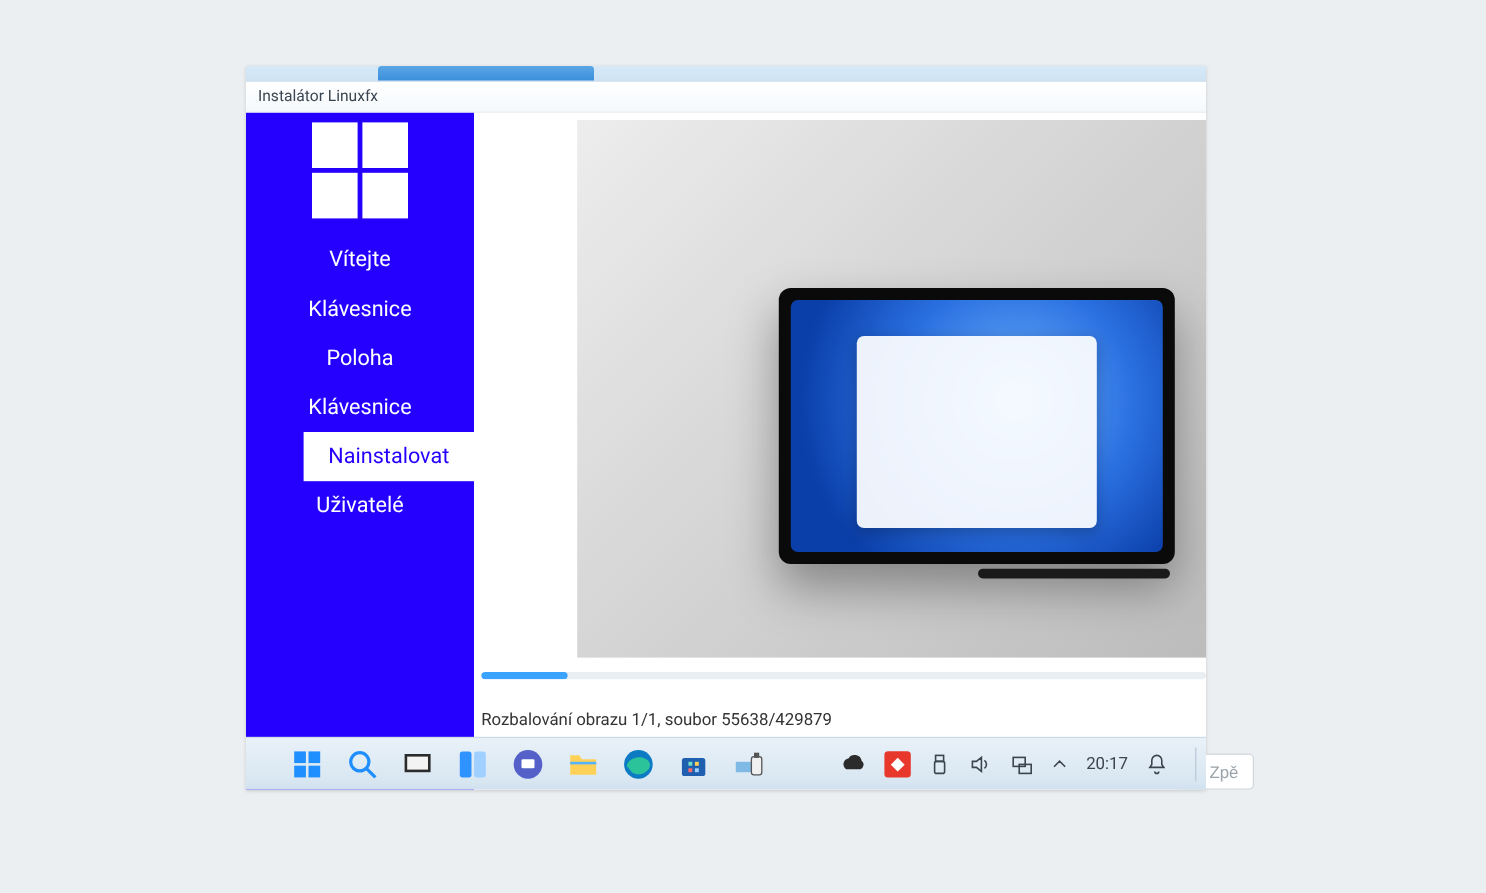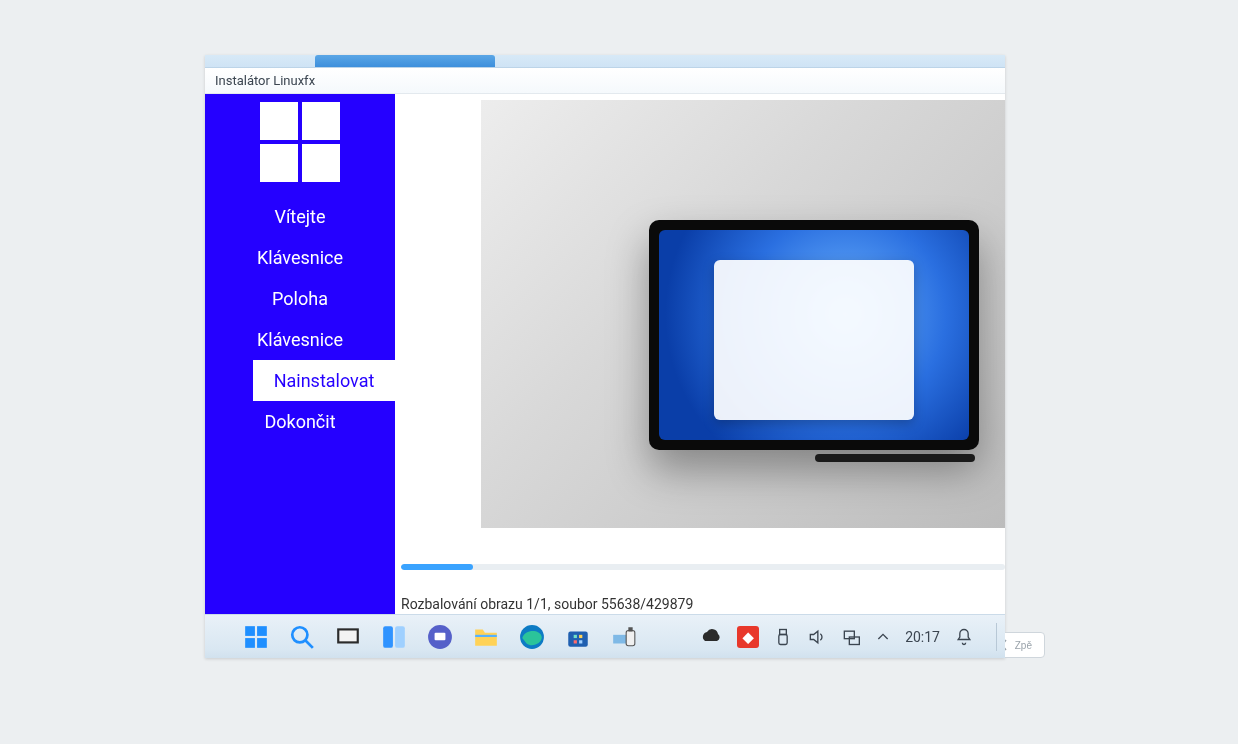--- a/index.html
+++ b/index.html
@@ -127,21 +127,21 @@
   .stylus {
     position:absolute;
     right: 30px;
     bottom: 66px;
     width: 160px;
     height: 8px;
     background: #1a1a1a;
     border-radius: 4px;
   }
   .progress-area {
-    padding: 36px 0 0 6px;
+    padding: 12px 0 0 6px;
   }
   .progress-bar {
     height: 6px;
     background: #e9eef2;
     border-radius: 3px;
     overflow: hidden;
     margin-bottom: 26px;
   }
   .progress-fill {
     height: 100%;
@@ -161,21 +161,21 @@
   }
   .back-btn {
     display: flex;
     align-items: center;
     gap: 6px;
     border: 1px solid #cfd6dc;
     background: #ffffff;
     color: #9aa3ab;
     padding: 6px 12px;
     border-radius: 4px;
-    font-size: 10px;
+    font-size: 14px;
     margin-right: -40px; 
   }
   .back-btn svg { width:10px; height:12px; }
 
   
   .taskbar {
     position: absolute;
     left: 205px;
     top: 614px;
     width: 800px;
@@ -237,21 +237,21 @@
             <div></div>
             <div></div>
             <div></div>
         </div>
       </div>
       <div class="step">Vítejte</div>
       <div class="step">Klávesnice</div>
       <div class="step">Poloha</div>
       <div class="step">Klávesnice</div>
       <div class="step active">Nainstalovat</div>
-      <div class="step">Dokončit</div>
+      <div class="step">Uživatelé</div>
     </div>
     <div class="main">
       <div class="preview">
         <div class="preview-shadow"></div>
         <div class="tablet-screen"></div>
         <div class="stylus"></div>
       </div>
       <div class="progress-area">
         <div class="progress-bar">
           <div class="progress-fill" id="progfill" style="width: 12%;"></div>

